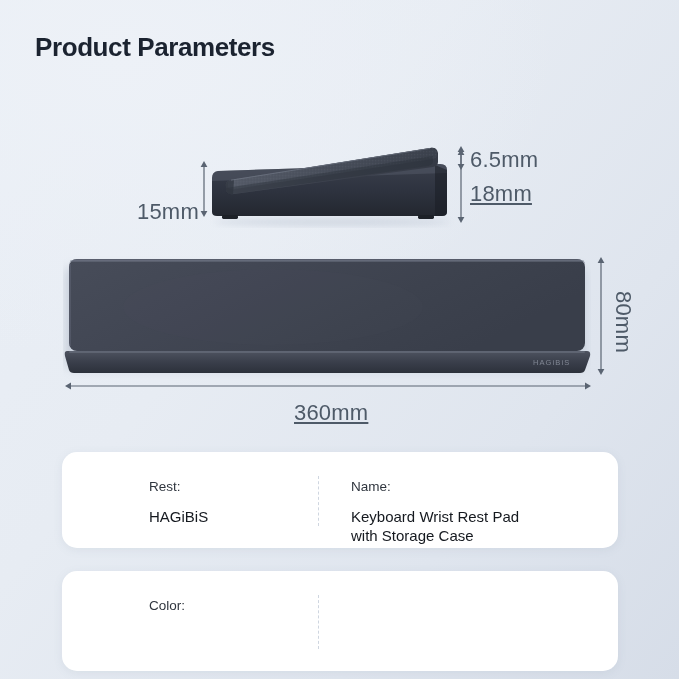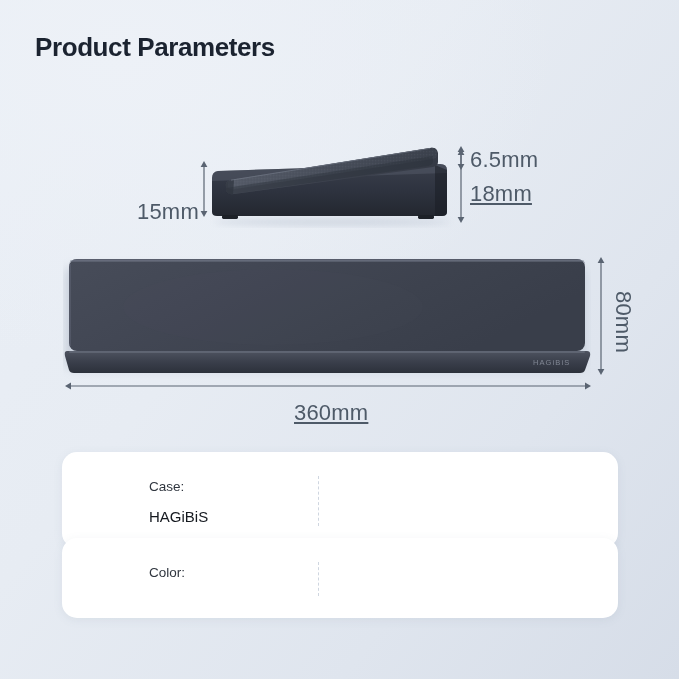--- a/index.html
+++ b/index.html
@@ -72,21 +72,21 @@
   .info-card {
     position: absolute;
     left: 62px;
     width: 556px;
     background: #ffffff;
     border-radius: 15px;
     box-shadow: 0 2px 10px rgba(110,125,150,0.10);
     box-sizing: border-box;
   }
   #card-1 { top: 452px; height: 96px; }
-  #card-2 { top: 538px; height: 80px; }
+  #card-2 { top: 571px; height: 100px; }
 
   .card-inner {
     position: relative;
     height: 100%;
     display: flex;
     align-items: flex-start;
     padding-top: 28px;
     box-sizing: border-box;
   }
   .card-col {
@@ -255,24 +255,29 @@
       <line x1="5" y1="6" x2="523" y2="6" stroke="#5a6472" stroke-width="1.2"></line>
       <path d="M1,6 L7,2.6 L7,9.4 Z" fill="#5a6472"></path>
       <path d="M527,6 L521,2.6 L521,9.4 Z" fill="#5a6472"></path>
     </svg>
   </div>
   <div class="dim-label" style="left:294px; top:400px;text-decoration:underline;">360mm</div>
 
   <div class="info-card" id="card-1">
     <div class="card-inner">
       <div class="card-col left">
-        <div class="field-label">Case:</div>
+        <div class="field-label">Rest:</div>
         <div class="field-value">HAGiBiS</div>
       </div>
       <div class="card-divider"></div>
+      <div class="card-col right">
+        <div class="field-label">Name:</div>
+        <div class="field-value" style="white-space:pre-line;">Keyboard Wrist Rest Pad
+with Storage Case</div>
+      </div>
     </div>
   </div>
 
   <div class="info-card" id="card-2">
     <div class="card-inner">
       <div class="card-col left">
         <div class="field-label">Color:</div>
       </div>
       <div class="card-divider"></div>
     </div>

